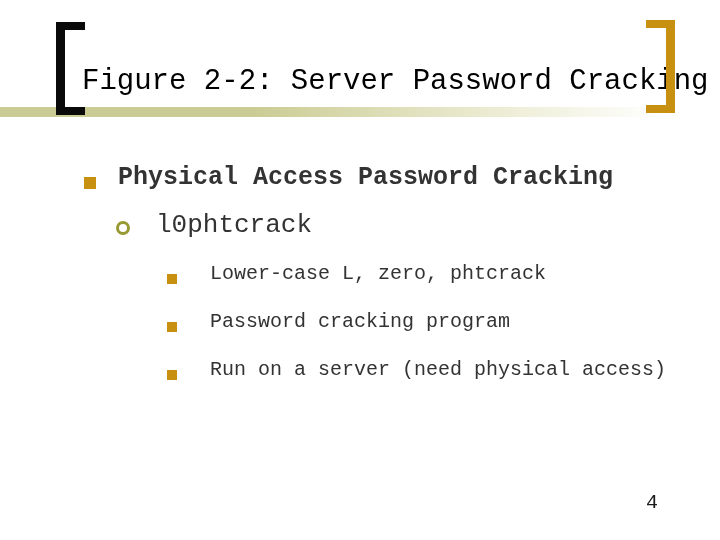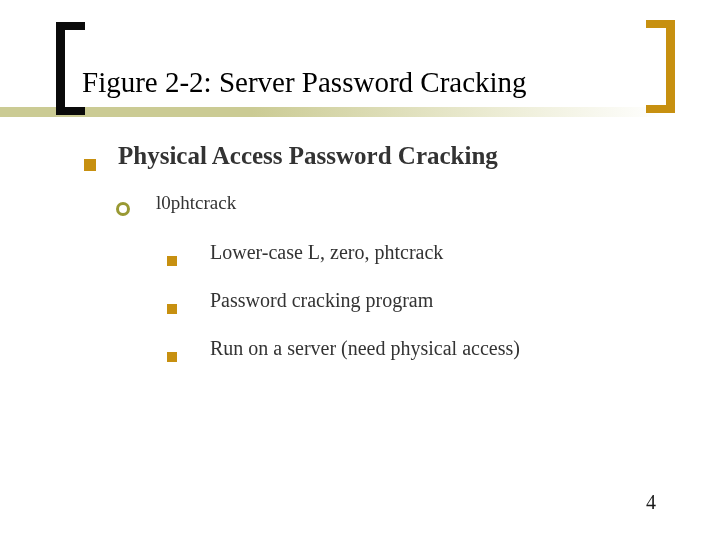--- a/index.html
+++ b/index.html
@@ -6,21 +6,21 @@
     margin: 0;
     padding: 0;
     background: #ffffff;
   }
   .slide {
     position: relative;
     width: 720px;
     height: 540px;
     background: #ffffff;
     overflow: hidden;
-    font-family: Liberation Serif, serif;
+    font-family: Liberation Mono, monospace;
   }
 
   
   .bracket-left {
     position: absolute;
     left: 56px;
     top: 22px;
     width: 20px;
     height: 77px;
     border-left: 9px solid var(--left-bracket, #0a0a0a);
@@ -64,42 +64,43 @@
       var(--band, #cbcb94) 35%,
       #ededd6 70%,
       #ffffff 92%);
     z-index: 1;
   }
 
   
   .row {
     position: absolute;
     display: flex;
-    align-items: flex-end;
+    align-items: center;
     color: var(--body-text, #333333);
+    margin-top: 22px;
   }
   .row-l1 {
     left: 84px;
     top: 141px;
     font-size: 25px;
     line-height: 30px;
     font-weight: bold;
   }
   .row-l1 .sq {
     width: 12px;
     height: 12px;
     margin-top: 9px;
     margin-right: 22px;
     background: var(--gold, #c79010);
     flex: 0 0 auto;
   }
   .row-l2 {
     left: 116px;
     top: 190px;
-    font-size: 19px;
+    font-size: 26px;
     line-height: 26px;
   }
   .row-l2 .ring {
     width: 8px;
     height: 8px;
     margin-top: 6px;
     margin-right: 26px;
     border: 3px solid var(--olive, #999933);
     border-radius: 50%;
     background: transparent;

